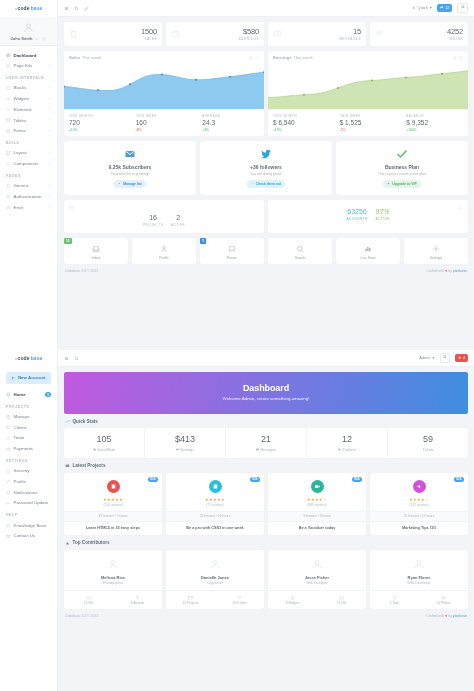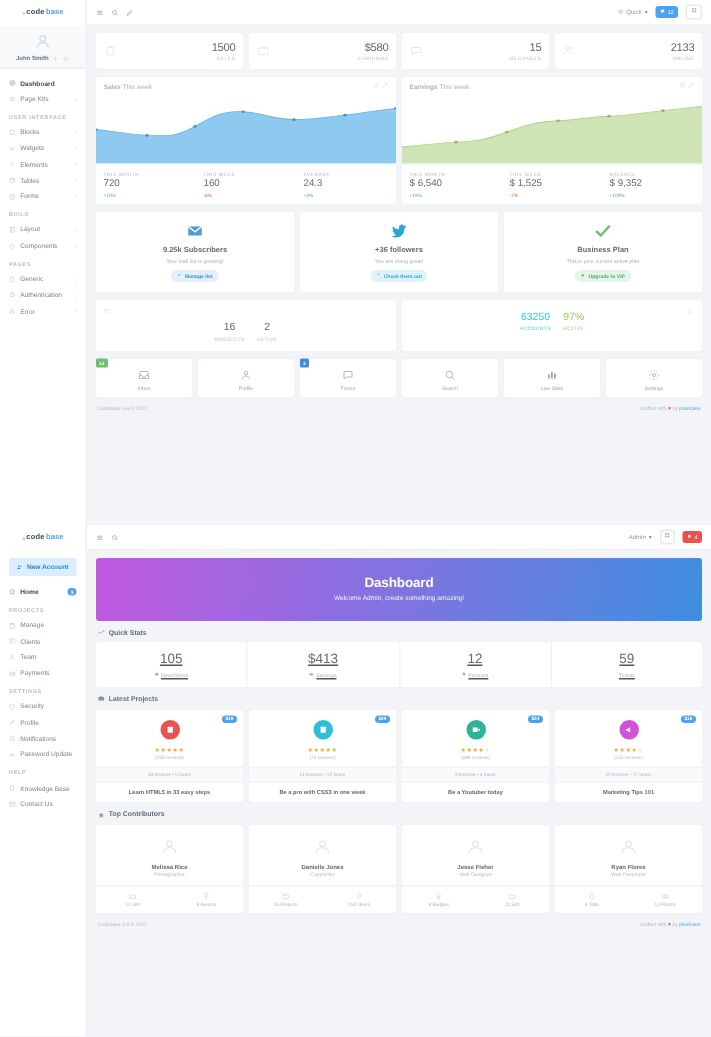--- a/index.html
+++ b/index.html
@@ -104,21 +104,21 @@
   .ftr a { color:#4aa3f0; text-decoration:none; }
   .heart { color:#e8534f; }
 
   
   .hero { border-radius:2px; padding:11px 6px 12px; text-align:center; color:#fff; }
   .hero h1 { font-size:9px; font-weight:700; letter-spacing:-.1px; }
   .hero p { font-size:4.4px; opacity:.92; margin-top:2px; }
   .sec-head { display:flex; align-items:center; gap:2.5px; font-size:4.6px; color:#646f7a; font-weight:700; padding:5px 1px 4px; }
   .sec-head .shi { color:#8b95a0; width:5px; height:5px; display:flex; }
 
-  .qs { display:flex; background:#fff; border-radius:2px; box-shadow:0 0 1px rgba(0,0,0,.06);text-decoration:underline; }
+  .qs { display:flex; background:#fff; border-radius:2px; box-shadow:0 0 1px rgba(0,0,0,.06); }
   .qs-c { flex:1; text-align:center; padding:6px 0 6px; border-right:1px solid #f1f4f6; }
   .qs-c:last-child { border-right:0; }
   .qs-c .v { font-size:9px; color:#5f6a75; }
   .qs-c .l { font-size:3.4px; color:#aab3bc; margin-top:2px; display:flex; align-items:center; justify-content:center; gap:1.5px; }
 
   .proj { flex:1; background:#fff; border-radius:2px; position:relative; text-align:center; box-shadow:0 0 1px rgba(0,0,0,.06); overflow:hidden; }
   .proj .pbadge { position:absolute; right:4px; top:4px; background:#4aa3f0; color:#fff; font-size:3.2px; font-weight:700; border-radius:5px; padding:.6px 2.4px; }
   .proj .circ { width:13px; height:13px; border-radius:50%; margin:7px auto 4px; display:flex; align-items:center; justify-content:center; color:#fff; }
   .proj .stars { font-size:4px; letter-spacing:.4px; color:#f5b котор; }
   .stars { color:#f0a92b; }
@@ -362,21 +362,21 @@
                 <path d="M4 7h16v9H10l-4 4v-4H4z"></path>
               </svg></span>
           <span class="sv"><span class="num">15</span><div class="lab">Messages</div></span>
         </div>
         <div class="card stat">
           <span class="si"><svg viewBox="0 0 24 24" width="9" height="9" fill="none" stroke="currentColor" stroke-width="1.6">
                 <circle cx="9" cy="8" r="3"></circle>
                 <path d="M3 19c0-3.3 2.7-5 6-5s6 1.7 6 5"></path>
                 <circle cx="17" cy="9" r="2.4"></circle>
               </svg></span>
-          <span class="sv"><span class="num">2133</span><div class="lab">Online</div></span>
+          <span class="sv"><span class="num">4252</span><div class="lab">Online</div></span>
         </div>
       </div>
     </div>
 
     <div class="pad" style="padding-bottom:0;">
       <div class="grid">
         <div class="card chart-card">
           <div class="cc-head">
             <div class="cc-title"><span style="font-weight:700;">Sales</span> <span>This week</span></div>
             <div class="cc-acts">
@@ -811,20 +811,29 @@
         <div class="qs-c">
             <div class="v">$413</div>
             <div class="l">
               <svg viewBox="0 0 24 24" width="3" height="3" fill="currentColor">
                 <rect x="2" y="6" width="20" height="12" rx="2"></rect>
               </svg>
               <span>Earnings</span>
             </div>
           </div>
         <div class="qs-c">
+            <div class="v">21</div>
+            <div class="l">
+              <svg viewBox="0 0 24 24" width="3" height="3" fill="currentColor">
+                <path d="M2 5h20v14H2z"></path>
+              </svg>
+              <span>Messages</span>
+            </div>
+          </div>
+        <div class="qs-c">
             <div class="v">12</div>
             <div class="l">
               <svg viewBox="0 0 24 24" width="3" height="3" fill="currentColor">
                 <path d="M3 3h9l9 9-9 9-9-9z"></path>
               </svg>
               <span>Products</span>
             </div>
           </div>
         <div class="qs-c">
             <div class="v">59</div>

